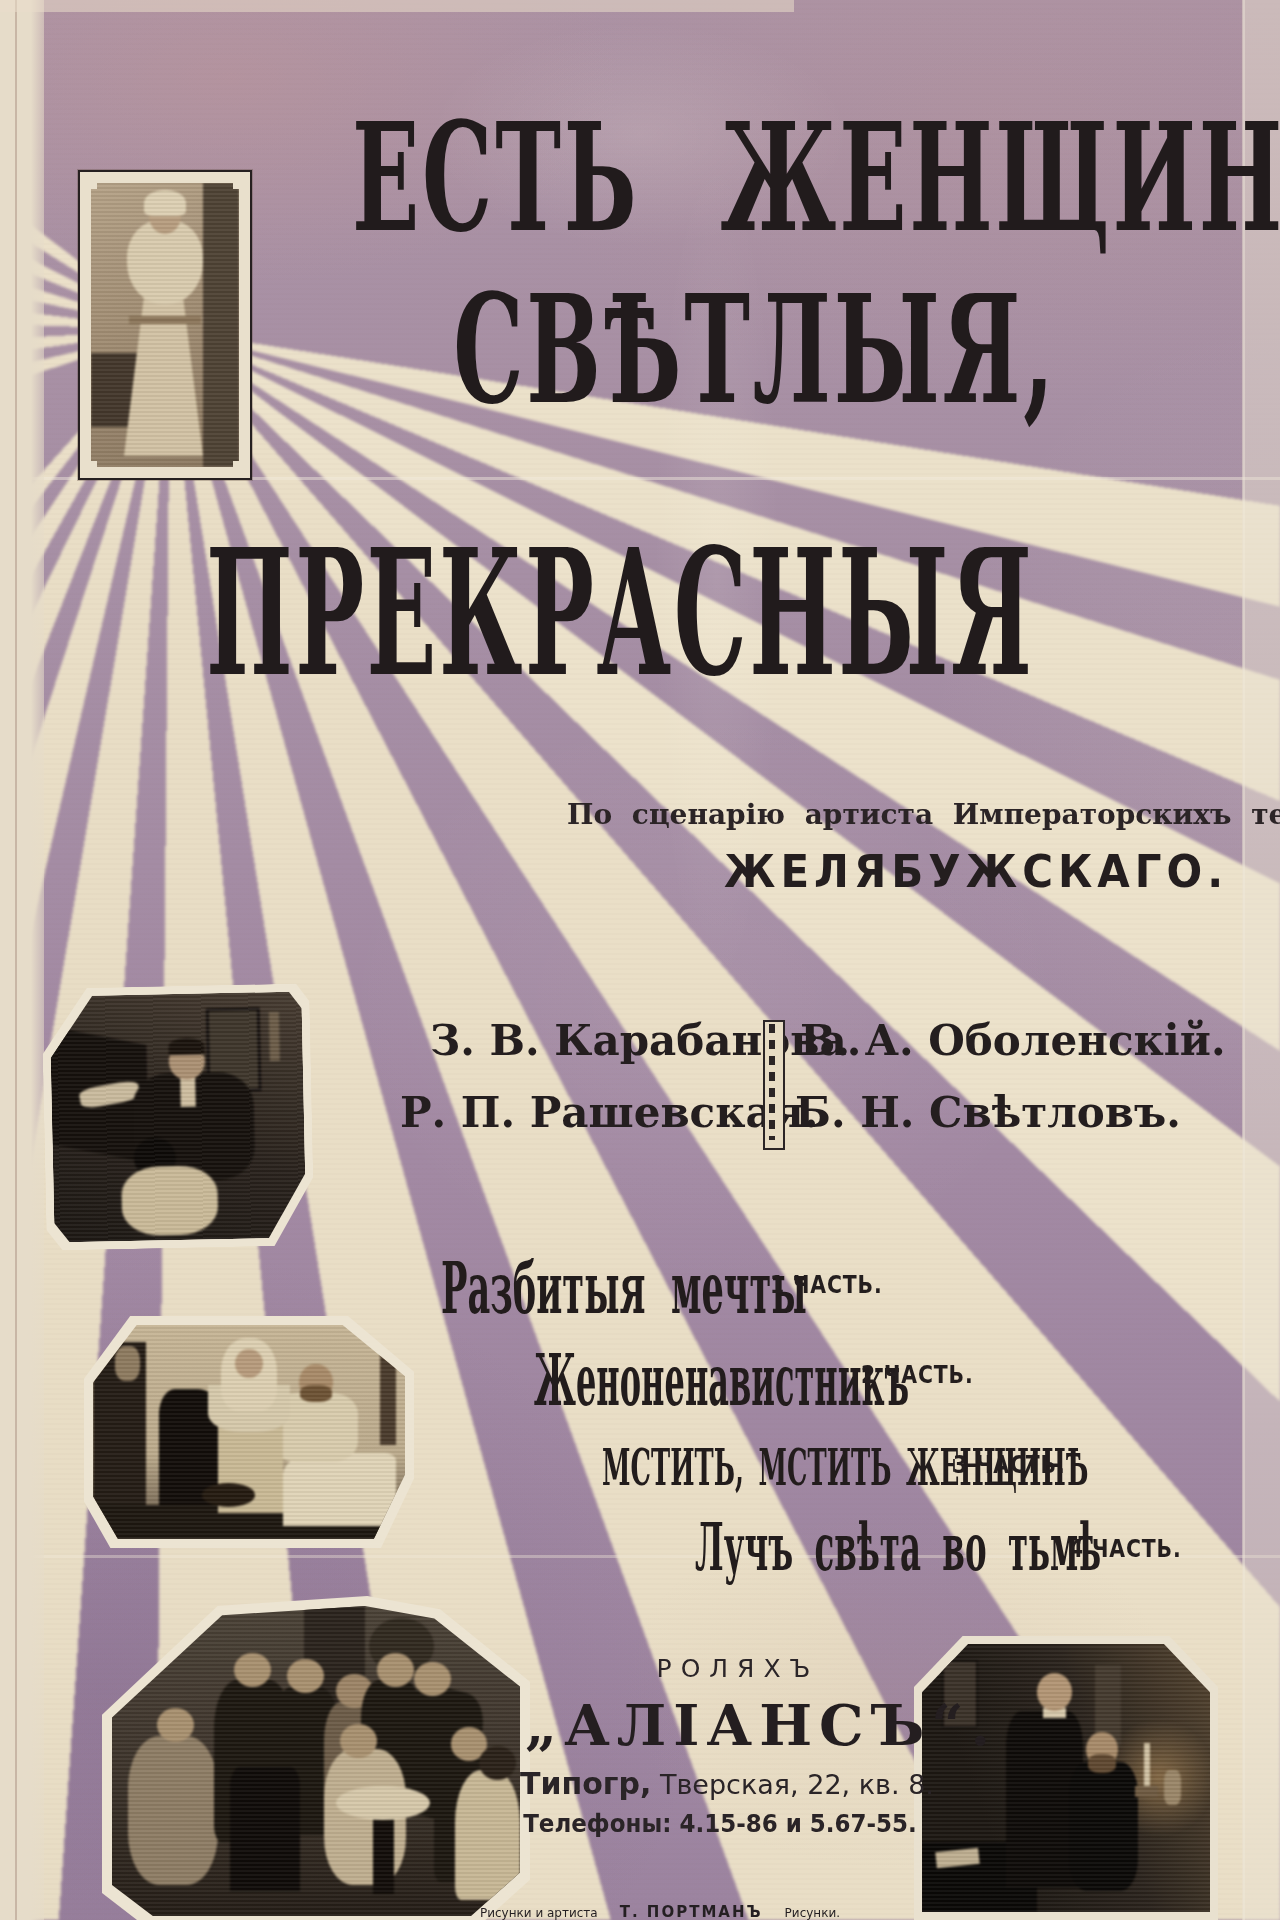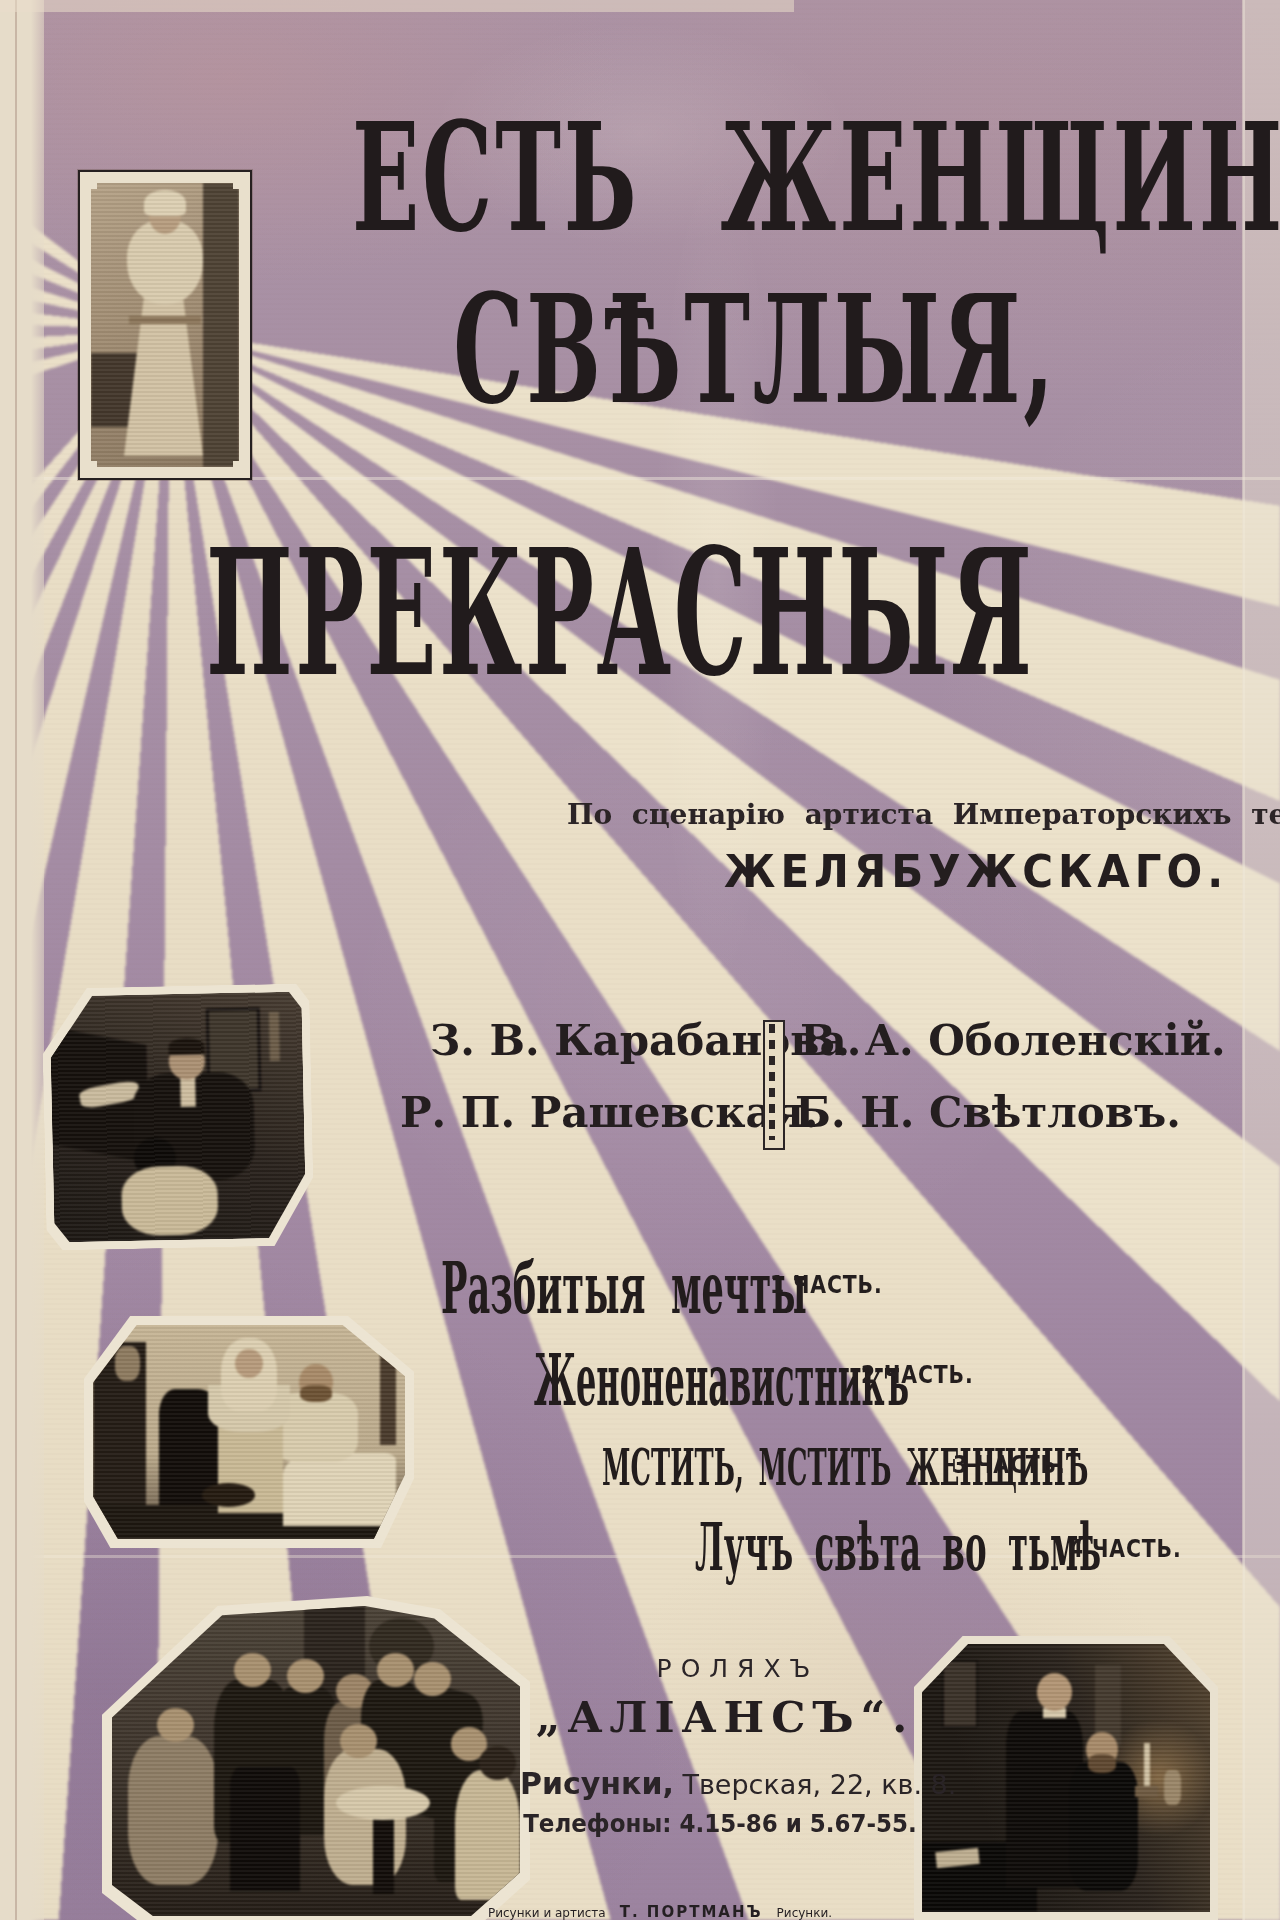--- a/index.html
+++ b/index.html
@@ -79,28 +79,28 @@
   .part3-title{left:470px;top:1438px;width:600px;font-size:46px;transform:scale(.56,1.1);word-spacing:10px;}
   .part4-title{left:563px;top:1510px;width:600px;font-size:58px;transform:scale(.56,1.12);word-spacing:18px;}
   .part-label{font-family:"DejaVu Sans",sans-serif;font-weight:bold;font-size:24px;color:#241e1e;
     letter-spacing:1px;transform:scale(.85,1.05);transform-origin:left top;}
   .part1-label{left:770px;top:1270px;}
   .part2-label{left:861px;top:1360px;}
   .part3-label{left:953px;top:1450px;}
   .part4-label{left:1069px;top:1534px;}
   .office-heading{left:538px;top:1654px;width:400px;font-size:25px;letter-spacing:9px;
     font-family:"DejaVu Sans",sans-serif;color:#2b2528;}
-  .office-name{left:525px;top:1692px;width:400px;font-size:43px;font-weight:bold;letter-spacing:7px;color:#241e20;}
+  .office-name{left:525px;top:1692px;width:400px;font-size:56px;font-weight:bold;letter-spacing:7px;color:#241e20;}
   .office-addr{left:520px;top:1766px;width:400px;font-size:27px;font-family:"DejaVu Sans",sans-serif;color:#2a2427;}
   .office-addr .city{font-weight:bold;font-size:30px;}
   .office-phones{left:520px;top:1810px;width:400px;font-size:23px;font-weight:bold;
     font-family:"DejaVu Sans",sans-serif;color:#2a2427;transform:scaleY(1.05);transform-origin:center top;}
   .credit{left:340px;top:1903px;width:640px;font-size:12px;color:#241f22;
     font-family:"DejaVu Sans",sans-serif;filter:blur(.4px);}
-  .credit .credit-name{font-weight:bold;font-size:15px;letter-spacing:2px;margin:0 14px;}
+  .credit .credit-name{font-weight:bold;font-size:15px;letter-spacing:2px;margin:0 22px;}
   
   .photo{position:absolute;}
   .blob{position:absolute;border-radius:50%;}
   .photo-art{position:absolute;inset:0;filter:blur(1px);}
   .photo-grain{position:absolute;inset:0;
     background:repeating-linear-gradient(0deg,rgba(255,255,255,.05) 0 2px, rgba(0,0,0,.05) 2px 4px);}
   
   .photo1{left:78px;top:170px;width:170px;height:306px;background:#e9e0cc;
     border:2px solid #262020;box-shadow:0 0 0 1px rgba(90,70,60,.3);}
   .p1-img{position:absolute;inset:11px;overflow:hidden;
@@ -340,17 +340,17 @@
         <div class="p5-candle"></div>
         <div class="p5-holder"></div>
         <div class="p5-bottle"></div>
       </div>
       <div class="photo-grain"></div>
     </div>
   </div>
 
   <div class="t ctr office-heading">РОЛЯХЪ</div>
   <div class="t ctr office-name">„АЛІАНСЪ“.</div>
-  <div class="t ctr office-addr"><span class="city">Рисунки,</span> <span>Тверская, 22, кв. 8.</span></div>
+  <div class="t ctr office-addr"><span class="city">Типогр,</span> <span>Тверская, 22, кв. 8.</span></div>
   <div class="t ctr office-phones">Телефоны: 4.15-86 и 5.67-55.</div>
 
   <div class="t ctr credit"><span>Рисунки и артиста</span><span class="credit-name">Т. ПОРТМАНЪ</span><span>Рисунки.</span></div>
 </div>
 
 </body></html>

